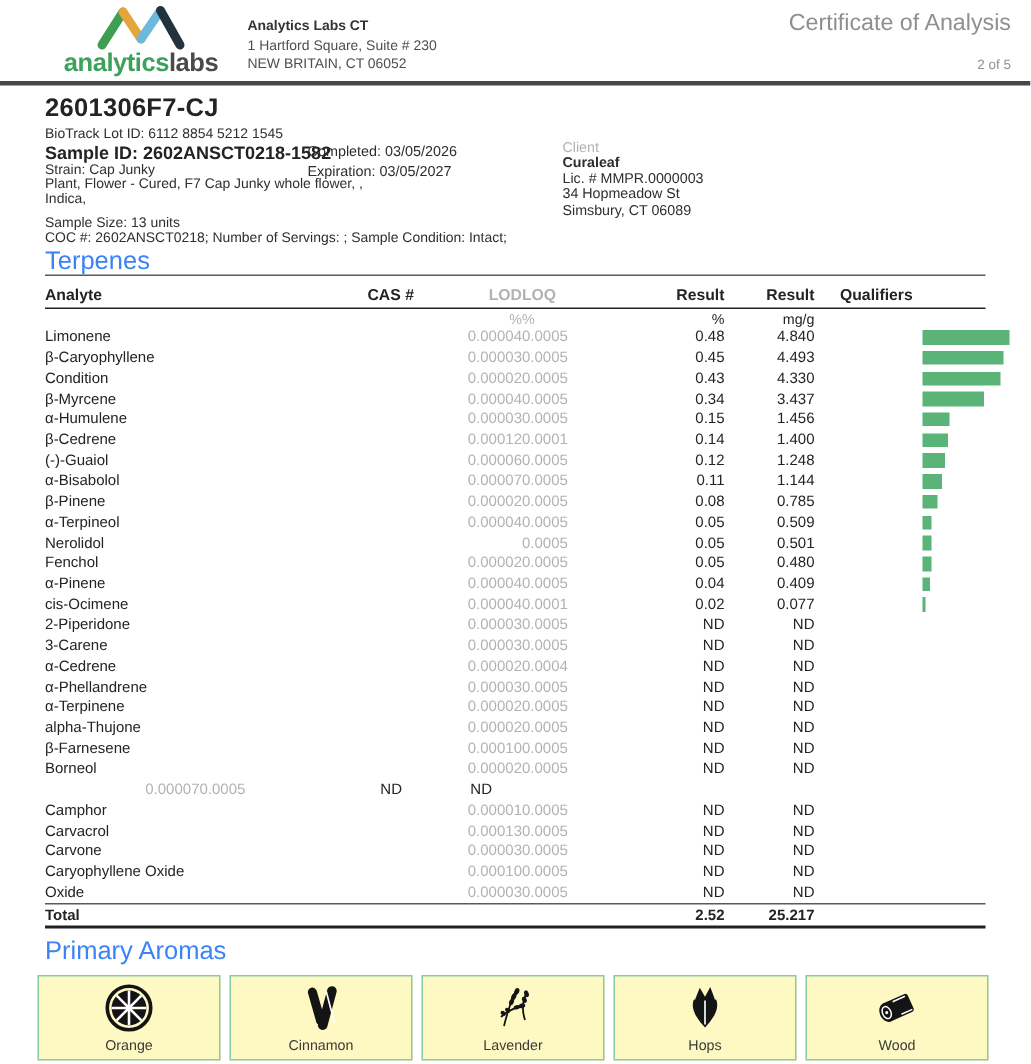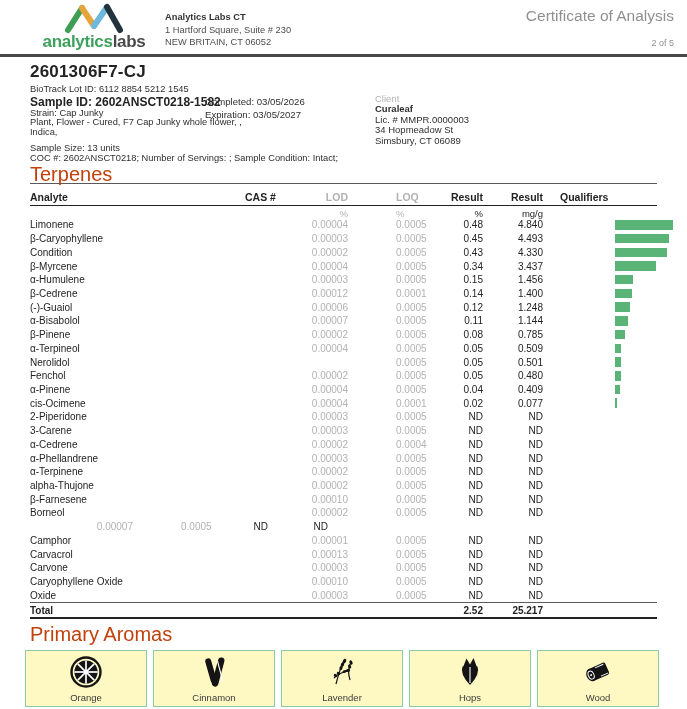--- a/index.html
+++ b/index.html
@@ -26,35 +26,35 @@
   .batch-id { font-size:17px; font-weight:bold; letter-spacing:0.2px; line-height:20px; }
   .meta   { font-size:9.3px; line-height:9.6px; color:#2e2e2e; }
   .biotrack { margin-top:3px; }
   .sample-id { font-size:12px; font-weight:bold; line-height:13px; margin-top:1px; }
   .dates { position:absolute; left:205px; top:38px; font-size:9.6px; line-height:13px; color:#2e2e2e; }
   .client-block { position:absolute; left:375px; top:37px; font-size:9.5px; line-height:10.4px; color:#2e2e2e; }
   .client-label { color:#b3b3b3; }
   .client-name { font-weight:bold; }
   .gap6 { height:7px; }
   
-  .section-title { margin:7px 30px 0 30px; font-size:20px; color:#c2410c; line-height:18px; }
+  .section-title { margin:7px 30px 0 30px; font-size:17px; color:#3b82f6; line-height:18px; }
   .rule  { margin-left:30px; width:627px; border-bottom:1px solid #5a5a5a; }
   .rule-dark { margin-left:30px; width:627px; border-bottom:1.6px solid #222; }
   .rule-thick { margin-left:30px; width:627px; border-bottom:2.6px solid #222; }
   
   .ttable { margin-left:30px; width:647px; }
   .thead { display:flex; font-size:10.5px; font-weight:bold; padding-top:7px; padding-bottom:2px; }
   .units-row { display:flex; font-size:9.5px; padding-top:2px; height:12px; align-items:center; }
   .trow { display:flex; height:13.72px; align-items:center; font-size:10px; }
   .total-row { display:flex; height:14px; align-items:center; font-size:10px; font-weight:bold; }
   .cell { flex:none; white-space:nowrap; }
   .c-analyte { width:215px; text-align:left; }
   .c-cas  { width:30px;  text-align:right; }
   .c-lod  { width:73px;  text-align:right; }
-  .c-loq  { width:65px;  text-align:left;padding-left:48px; }
+  .c-loq  { width:65px;  text-align:left; }
   .c-rpct { width:70px;  text-align:right; }
   .c-rmgg { width:60px;  text-align:right; }
   .c-qual { width:72px;  text-align:left; padding-left:17px; }
   .c-bar  { flex:1 1 auto; display:flex; align-items:center; }
   .grayed { color:#b2b2b2; }
   .bar { height:9.5px; background:#5ab478; }
   
   .aroma-cards { display:flex; gap:6px; margin:7px 25px 0 25px; }
   .aroma-card {
     width:122px; height:57px; border:1.5px solid #8ccaa7; background:#fef9c3;

